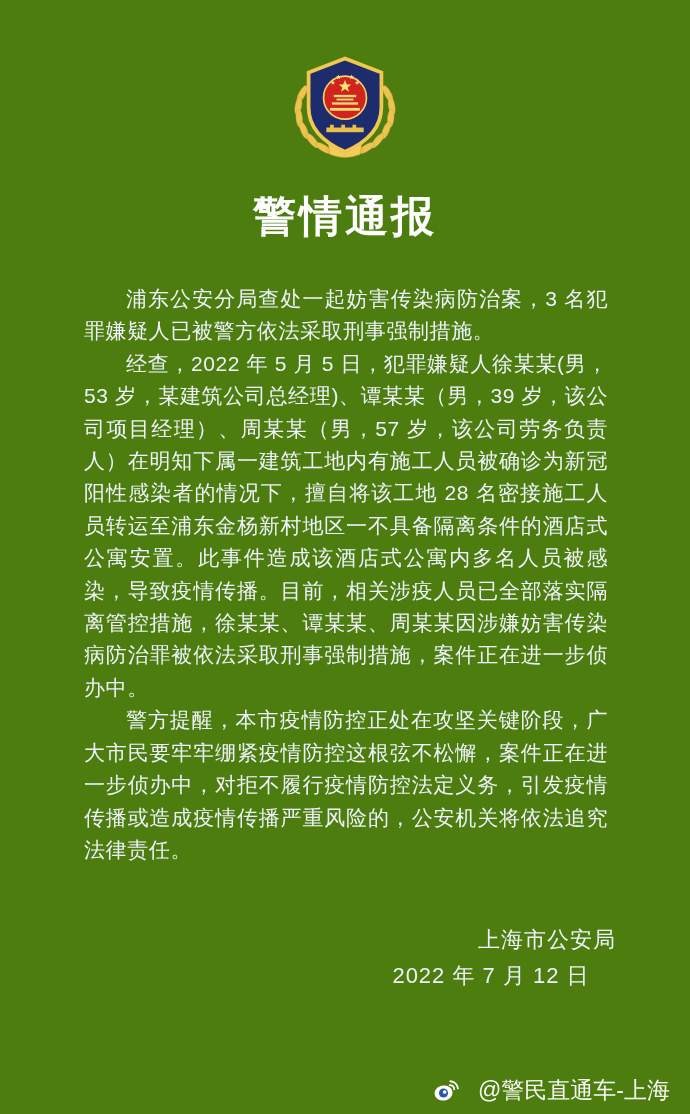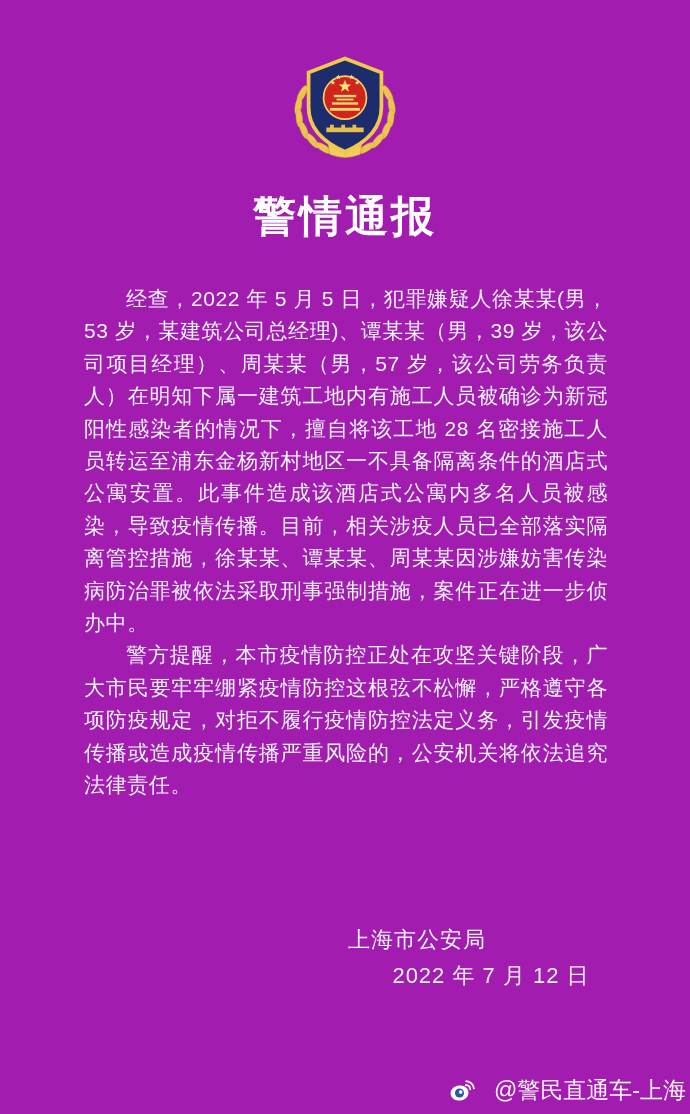--- a/index.html
+++ b/index.html
@@ -4,21 +4,21 @@
 <style>
   html, body {
     margin: 0;
     padding: 0;
     background: #2b59a6;
   }
   .poster {
     position: relative;
     width: 690px;
     height: 1114px;
-    background: #a21caf;
+    background: #4d7c0f;
     overflow: hidden;
     font-family: "Liberation Sans", "DejaVu Sans", sans-serif;
     color: #f4f7fc;
   }
   .badge {
     position: absolute;
     left: 289px;
     top: 54px;
     width: 112px;
     height: 106px;
@@ -46,40 +46,40 @@
     text-align: justify;
     color: #eef3fa;
   }
   .body-text p {
     margin: 0;
     text-indent: 2em;
   }
   .signature {
     position: absolute;
     top: 925px;
-    left: 348px;
+    left: 366px;
     width: 250px;
-    text-align: left;
+    text-align: right;
     font-size: 22px;
     letter-spacing: 1px;
     color: #eef3fa;
   }
   .date {
     position: absolute;
     top: 961px;
     left: 366px;
     width: 250px;
     text-align: center;
     font-size: 22px;
     letter-spacing: 1px;
     color: #eef3fa;
   }
   .watermark {
     position: absolute;
-    right: 4px;
+    right: 20px;
     bottom: 8px;
     display: flex;
     align-items: center;
     gap: 19px;
     font-size: 23px;
     color: rgba(255, 255, 255, 0.95);
   }
   .wb-icon {
     display: inline-flex;
     width: 26px;
@@ -130,22 +130,23 @@
       <rect x="44" y="75" width="4" height="3.5" fill="#e8bf4a"></rect>
       <rect x="56" y="75" width="4" height="3.5" fill="#e8bf4a"></rect>
       <rect x="68" y="75" width="4" height="3.5" fill="#e8bf4a"></rect>
       <rect x="40" y="78" width="40" height="5" fill="#e8bf4a"></rect>
     </svg>
   </div>
 
   <h1 class="title">警情通报</h1>
 
   <div class="body-text">
+    <p>浦东公安分局查处一起妨害传染病防治案，3 名犯罪嫌疑人已被警方依法采取刑事强制措施。</p>
     <p>经查，2022 年 5 月 5 日，犯罪嫌疑人徐某某(男，53 岁，某建筑公司总经理)、谭某某（男，39 岁，该公司项目经理）、周某某（男，57 岁，该公司劳务负责人）在明知下属一建筑工地内有施工人员被确诊为新冠阳性感染者的情况下，擅自将该工地 28 名密接施工人员转运至浦东金杨新村地区一不具备隔离条件的酒店式公寓安置。此事件造成该酒店式公寓内多名人员被感染，导致疫情传播。目前，相关涉疫人员已全部落实隔离管控措施，徐某某、谭某某、周某某因涉嫌妨害传染病防治罪被依法采取刑事强制措施，案件正在进一步侦办中。</p>
-    <p>警方提醒，本市疫情防控正处在攻坚关键阶段，广大市民要牢牢绷紧疫情防控这根弦不松懈，严格遵守各项防疫规定，对拒不履行疫情防控法定义务，引发疫情传播或造成疫情传播严重风险的，公安机关将依法追究法律责任。</p>
+    <p>警方提醒，本市疫情防控正处在攻坚关键阶段，广大市民要牢牢绷紧疫情防控这根弦不松懈，案件正在进一步侦办中，对拒不履行疫情防控法定义务，引发疫情传播或造成疫情传播严重风险的，公安机关将依法追究法律责任。</p>
   </div>
 
   <div class="signature">上海市公安局</div>
   <div class="date">2022 年 7 月 12 日</div>
 
   <div class="watermark">
     <span class="wb-icon">
       <svg viewBox="0 0 24 20" width="26" height="22" xmlns="http://www.w3.org/2000/svg">
         <path d="M9.5,5 C14,4.5 18,7.5 18,11.5 C18,15.5 14,18.8 9.5,18.8 C5,18.8 1.5,16 1.5,12.2 C1.5,9 4.2,5.5 9.5,5 Z" fill="#ffffff"></path>
         <circle cx="9.7" cy="11.9" r="4.2" fill="#2b59a6"></circle>

